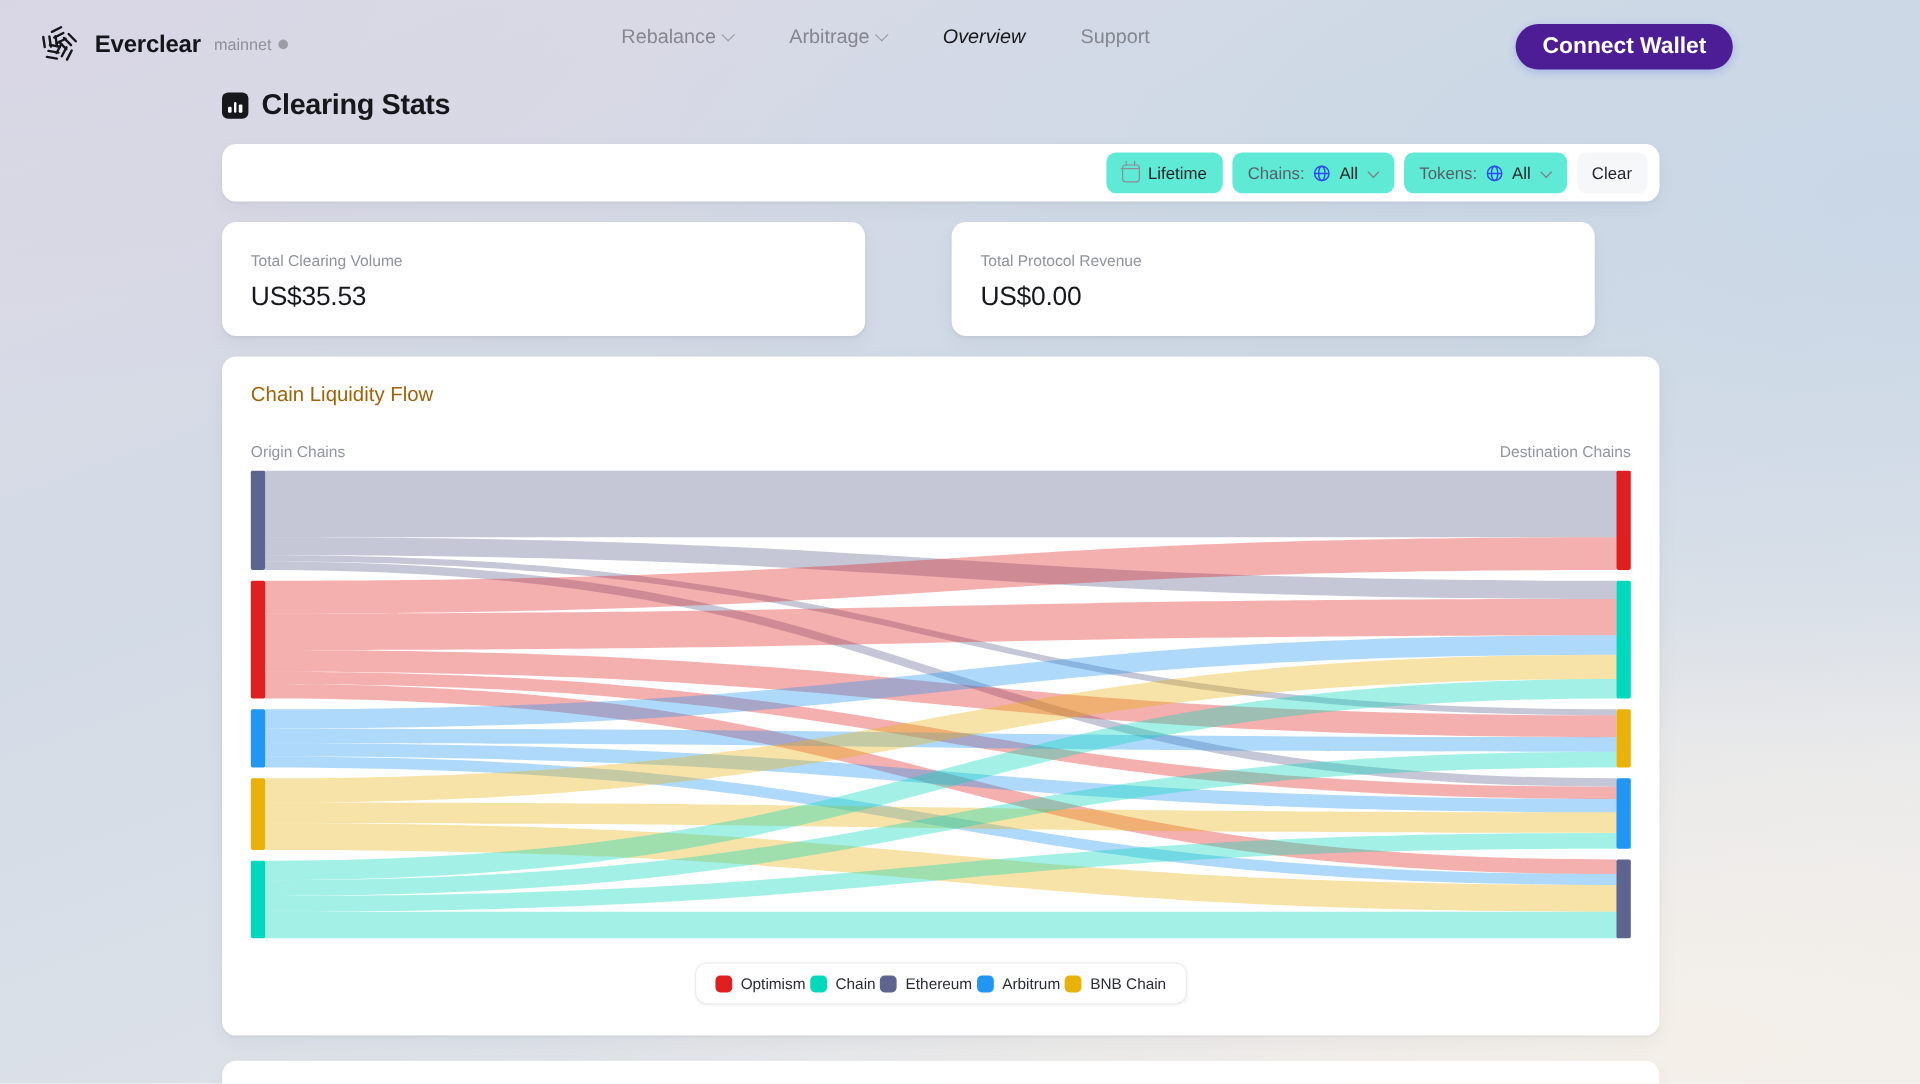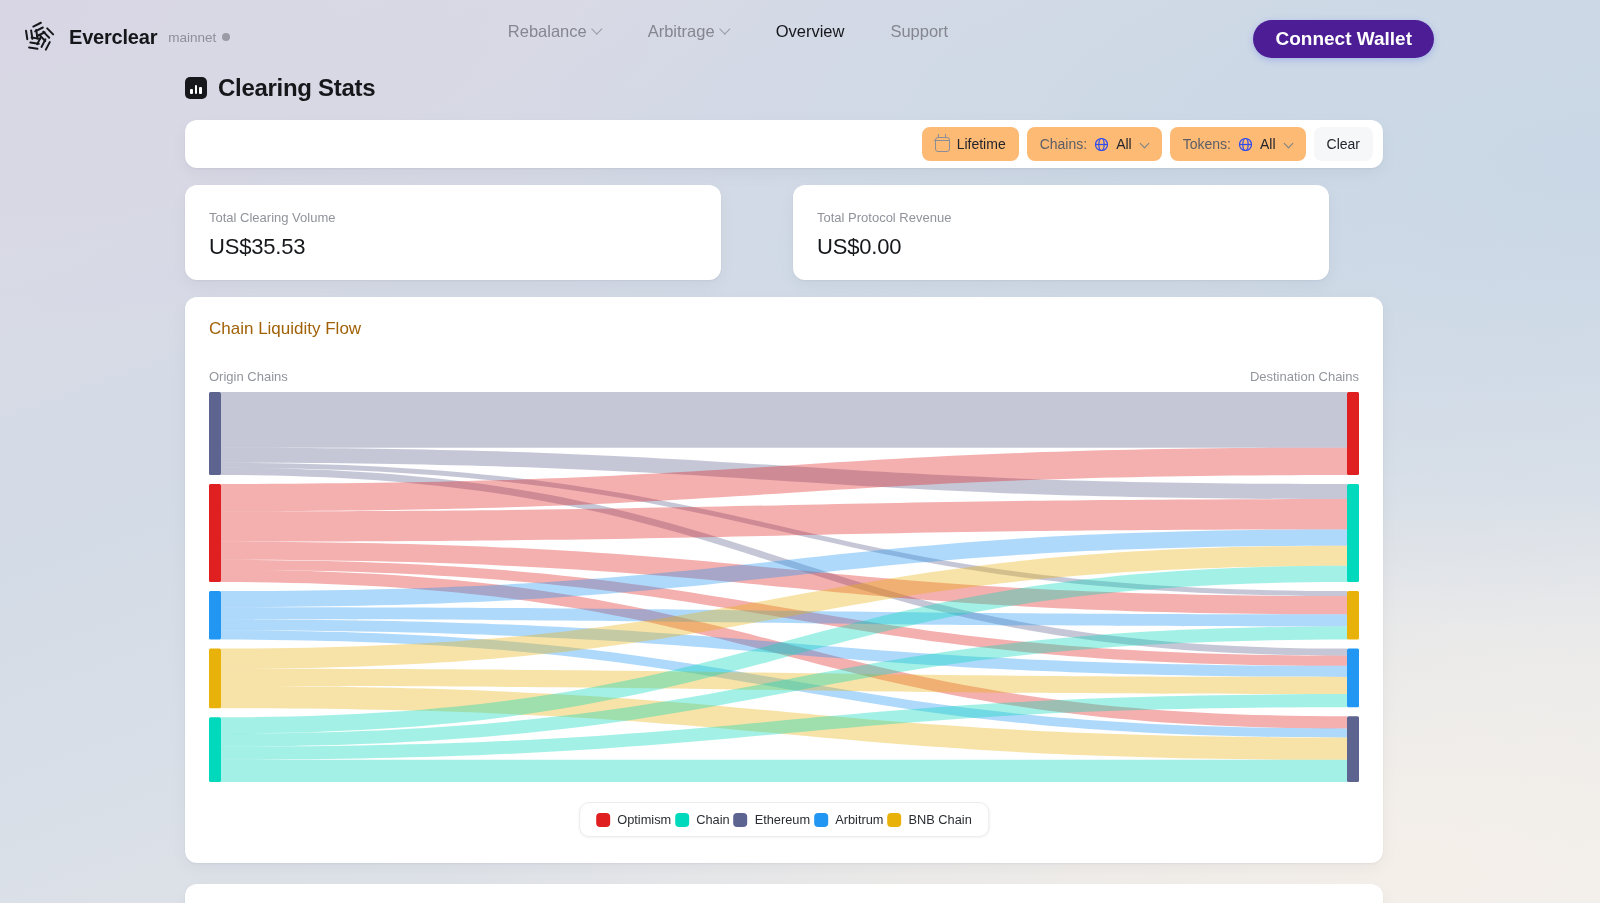--- a/index.html
+++ b/index.html
@@ -14,38 +14,38 @@
     background:
       radial-gradient(120% 90% at 100% 18%, #c9d7e6 0%, rgba(201,215,230,0) 58%),
       radial-gradient(90% 70% at 0% 0%, #d8d6e4 0%, rgba(216,214,228,0) 55%),
       radial-gradient(110% 80% at 88% 96%, #f4efe9 0%, rgba(244,239,233,0) 55%),
       linear-gradient(160deg, #dcdae6 0%, #d3dbe6 38%, #dfe3e9 72%, #efefef 100%);
     position: relative;
   }
 
   
   .navbar {
-    position: absolute; top: 0; left: 0; width: 1456px; height: 74px;
+    position: absolute; top: 0; left: 10px; width: 1456px; height: 74px;
     display: flex; align-items: center;
   }
   .brand { position: absolute; left: 20px; top: 18px; display: flex; align-items: center; gap: 11px; }
   .logo-mark { width: 38px; height: 38px; }
   .brand-name { font-size: 20px; font-weight: 700; color: #14161a; letter-spacing: -0.2px; }
   .brand-net { font-size: 13.5px; color: #8d8f99; display: flex; align-items: center; gap: 6px; }
   .net-dot { width: 8px; height: 8px; border-radius: 50%; background: #9a9ba4; display: inline-block; }
 
   .nav-links {
     position: absolute; left: 50%; transform: translateX(-50%); top: 22px;
     display: flex; align-items: center; gap: 46px;
   }
   .nav-link {
     font-size: 16.5px; color: #85868f; display: flex; align-items: center; gap: 6px;
     cursor: pointer; white-space: nowrap;
   }
-  .nav-link.active { color: #15171b; font-weight: 500; }
+  .nav-link.active { color: #15171b; font-weight: 500; font-style: italic; }
   .chev { width: 9px; height: 9px; display: inline-block; position: relative; top: -2px; }
   .chev::before {
     content: ""; position: absolute; left: 0; top: 0;
     width: 7px; height: 7px; border-right: 1.6px solid #9a9ba4; border-bottom: 1.6px solid #9a9ba4;
     transform: rotate(45deg);
   }
   .connect-wallet {
     position: absolute; right: 22px; top: 20px;
     background: #4c1d95; color: #fff; border: none; border-radius: 999px;
     padding: 0 22px; height: 38px; font-size: 19px; font-weight: 600;
@@ -69,21 +69,21 @@
   .page-title h1 { font-size: 24px; font-weight: 700; color: #15171b; letter-spacing: -0.3px; }
 
   
   .card {
     position: absolute; background: #fff; border-radius: 12px;
     box-shadow: 0 1px 2px rgba(20,25,40,0.05), 0 6px 18px rgba(20,25,40,0.045);
   }
   .filter-bar { left: 185px; top: 120px; width: 1198px; height: 48px; display: flex; align-items: center; justify-content: flex-end; padding-right: 10px; gap: 8px; }
   .filter-chip {
     display: flex; align-items: center; gap: 7px;
-    background: #fdba74; border-radius: 8px; height: 34px; padding: 0 13px;
+    background: #5eead4; border-radius: 8px; height: 34px; padding: 0 13px;
     font-size: 14px; color: #3d4049; cursor: pointer; white-space: nowrap;
   }
   .filter-chip.plain { background: #f6f7f9; }
   .chip-label { color: #5b5e67; }
   .chip-value { color: #22252b; }
   .cal-icon { width: 15px; height: 15px; border: 1.4px solid #8b8e97; border-radius: 3px; position: relative; }
   .cal-icon::before { content:""; position:absolute; left:-1.4px; right:-1.4px; top: 2.6px; height:1.4px; background:#8b8e97; }
   .cal-icon::after { content:""; position:absolute; left:2px; top:-3.4px; width:1.4px; height:3.4px; background:#8b8e97; box-shadow: 7px 0 0 #8b8e97; }
   .globe { width: 15px; height: 15px; }
   .chip-chev { width: 8px; height: 8px; position: relative; margin-left: 2px; }

